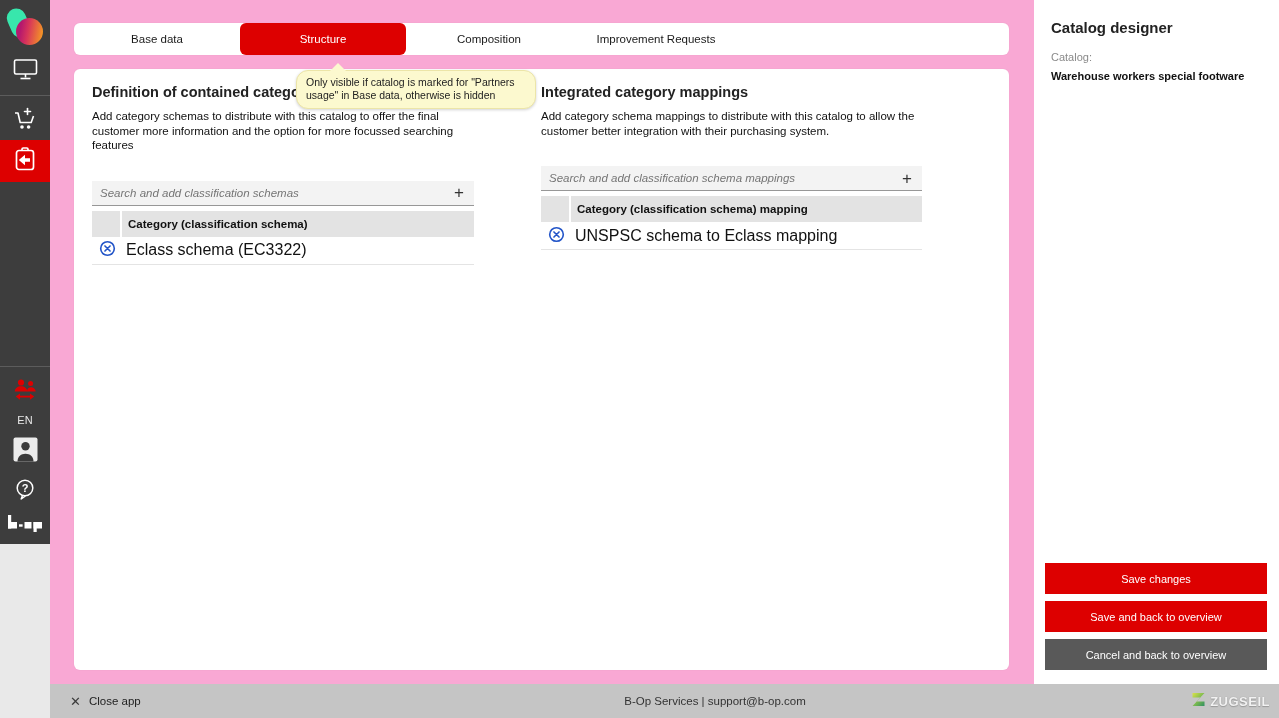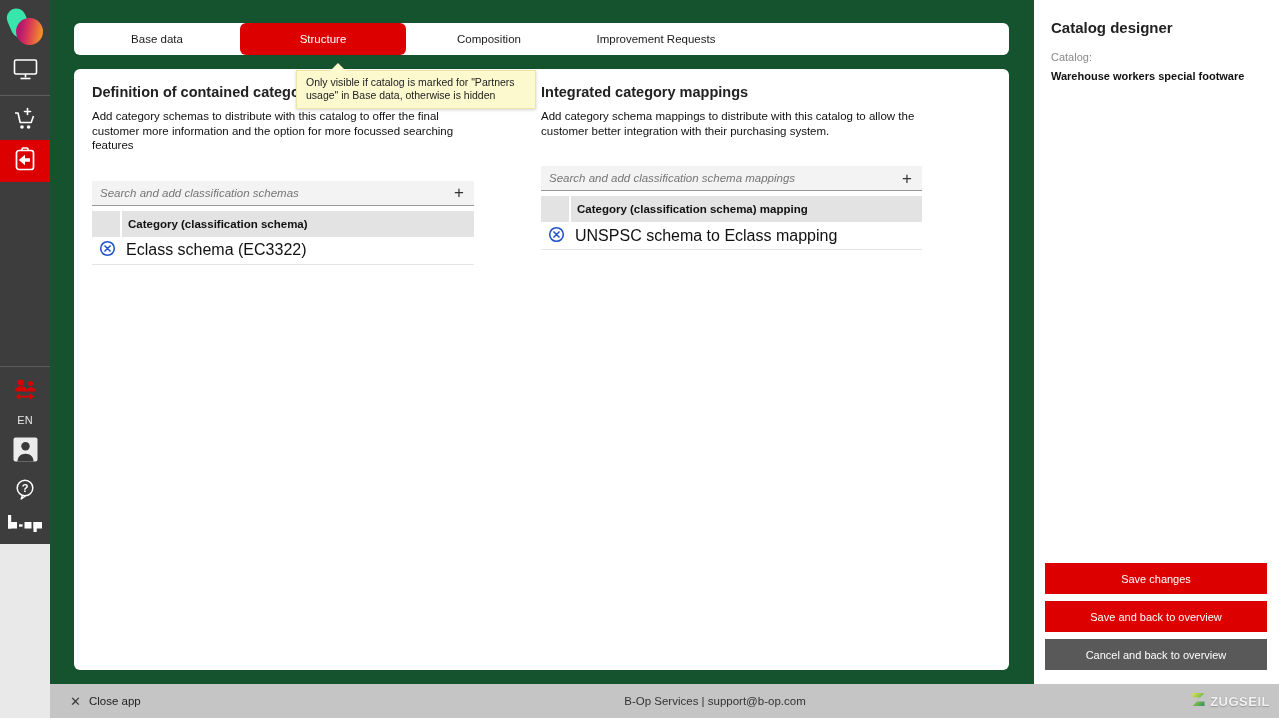--- a/index.html
+++ b/index.html
@@ -19,21 +19,21 @@
   .side-logo { margin-top:5px; width:42px; height:46px; position:relative; cursor:pointer; }
   .logo-leaf { position:absolute; left:5px; top:3px; width:19px; height:30px; background:#38e6ac; border-radius:10px; transform:rotate(-24deg); }
   .logo-circle { position:absolute; left:12px; top:13px; width:27px; height:27px; border-radius:50%; background:linear-gradient(100deg,#b5186e 20%,#d8355a 45%,#f59a23 95%); }
   .side-btn { background:none; border:none; width:50px; height:40px; display:flex; align-items:center; justify-content:center; cursor:pointer; }
   .side-btn.active { background:#dd0000; height:42px; }
   .side-divider { width:50px; height:1px; background:#5c5c5c; margin:4px 0; }
   .side-spacer { flex:1; }
   .side-lang { color:#e8e8e8; font-size:11px; margin:3px 0 5px; cursor:pointer; }
   .side-bop { margin:4px 0 8px; }
   
-  .main { position:absolute; left:50px; top:0; width:984px; height:684px; background:#14532d; }
+  .main { position:absolute; left:50px; top:0; width:984px; height:684px; background:#f9a8d4; }
   .tabbar {
     position:absolute; left:24px; top:23px; width:935px; height:32px;
     background:#fff; border-radius:6px; display:flex; align-items:stretch;
     box-shadow:0 0 2px rgba(0,0,0,.06);
   }
   .tab { width:166px; display:flex; align-items:center; justify-content:center; font-size:11.5px; color:#1a1a1a; cursor:pointer; }
   .tab.t4 { width:168px; }
   .tab-active { background:#dd0000; color:#fff; border-radius:6px; }
   .panel {
     position:absolute; left:24px; top:69px; width:935px; height:601px;
@@ -50,21 +50,21 @@
   .add-btn { width:30px; background:none; border:none; font-size:17px; font-weight:400; color:#333; cursor:pointer; line-height:1; }
   .thead { display:flex; margin-top:5px; height:26px; }
   .th-icon { width:28px; background:#e3e3e3; margin-right:2px; }
   .th { flex:1; background:#e3e3e3; display:flex; align-items:center; padding-left:6px; font-size:11.5px; font-weight:bold; color:#111; }
   .trow { display:flex; align-items:center; height:28px; border-bottom:1px solid #e4e4e4; }
   .row-remove { width:30px; display:flex; align-items:center; justify-content:center; background:none; border:none; cursor:pointer; }
   .td { padding-left:4px; font-size:16px; color:#111; }
   
   .tooltip {
     position:absolute; left:246px; top:70px; width:240px; z-index:5;
-    background:#fcf9cf; border:1px solid #ece5a8; border-radius:0;
+    background:#fcf9cf; border:1px solid #ece5a8; border-radius:12px;
     padding:5px 9px 6px; font-size:10.5px; line-height:13px; color:#222;
     box-shadow:0 1px 3px rgba(0,0,0,.18);
   }
   .tooltip-arrow {
     position:absolute; left:33px; top:-8px; width:0; height:0;
     border-left:8px solid transparent; border-right:8px solid transparent;
     border-bottom:8px solid #fcf9cf;
   }
   
   .catalog-panel { position:absolute; left:1034px; top:0; width:245px; height:684px; background:#fff; }

